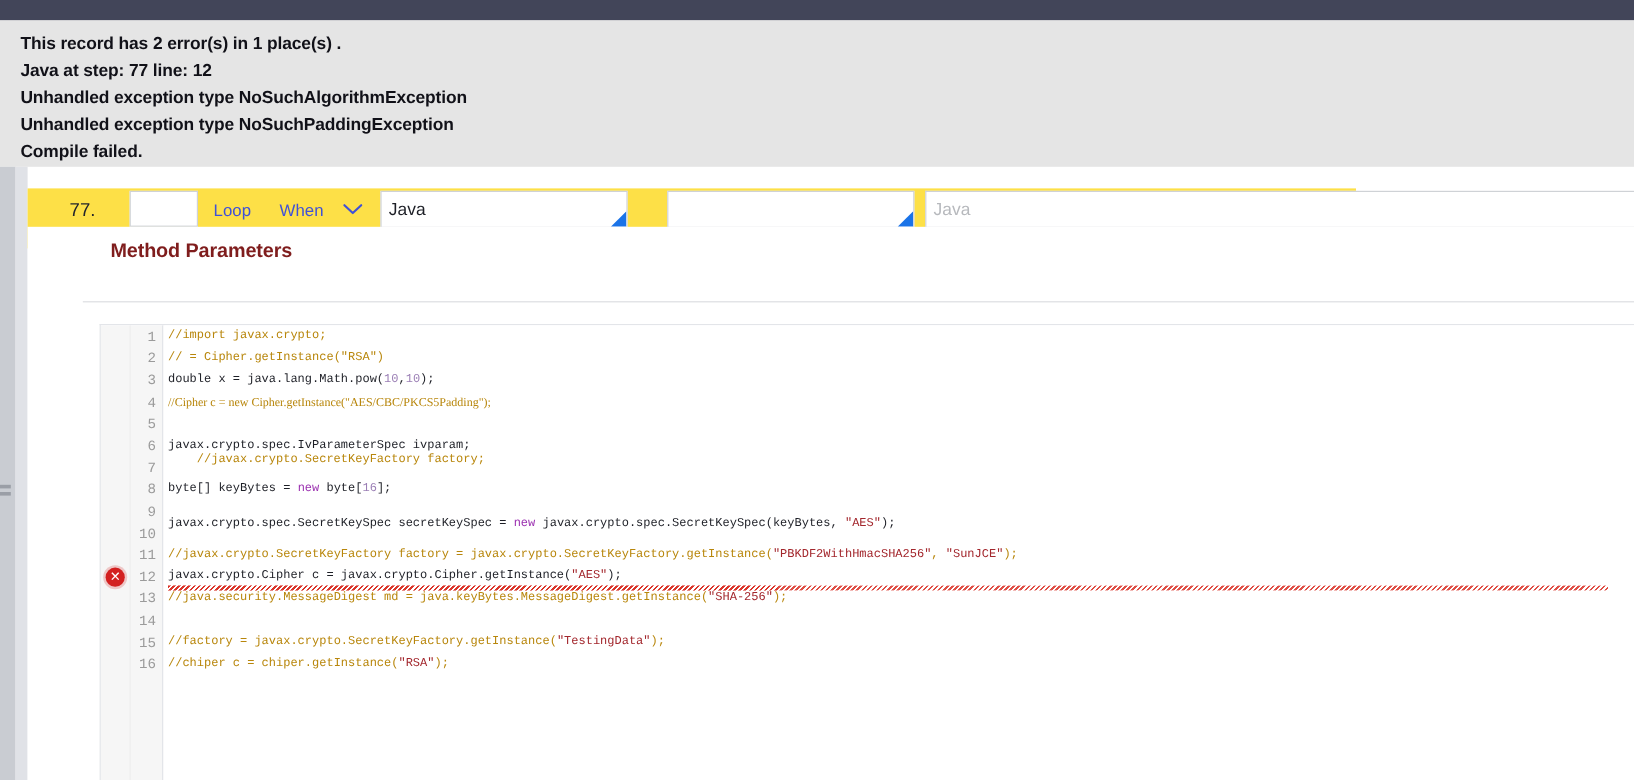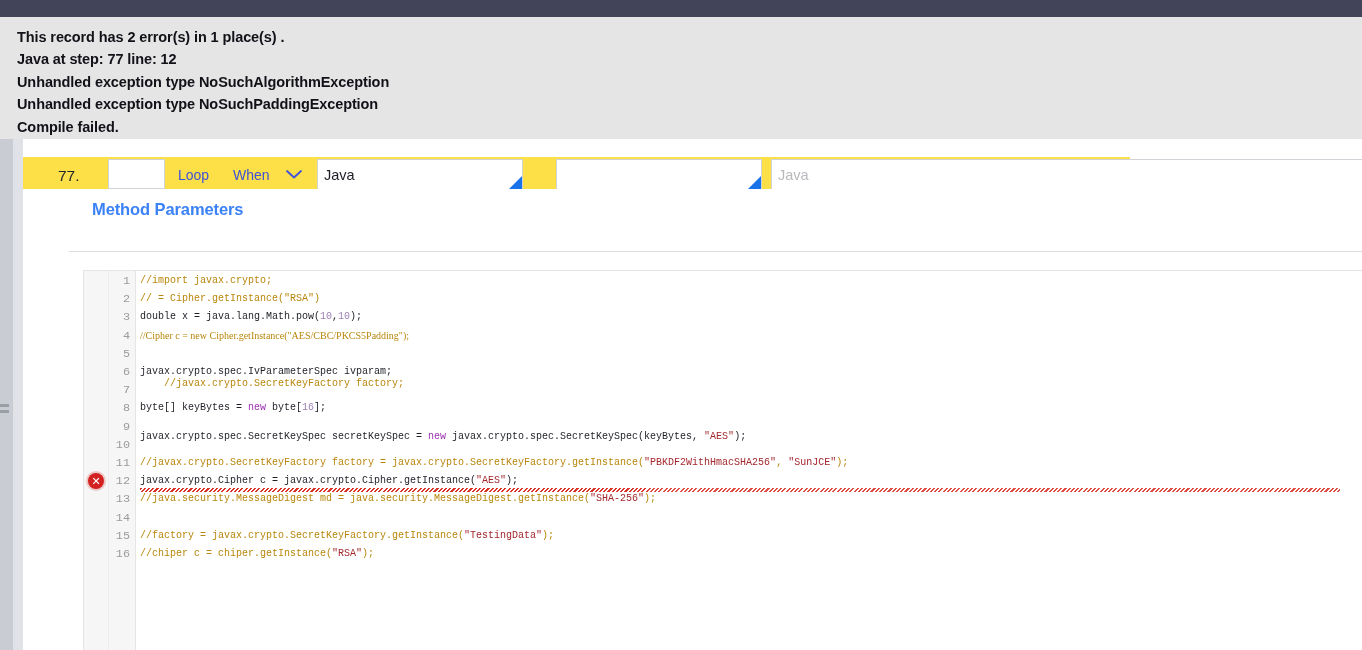--- a/index.html
+++ b/index.html
@@ -101,21 +101,21 @@
   .combo-2 { left:533px; width:206px; }
   .combo-3 { left:748px; width:614px; border-right:none; }
 
   
   .panel {
     position:absolute; left:23px; top:189px; width:1339px; height:461px;
     background:#fff;
   }
   .panel-title {
     position:absolute; left:69px; top:11px;
-    font-size:16.5px; font-weight:bold; color:#3b82f6;
+    font-size:16.5px; font-weight:bold; color:#7f1d1d;
     letter-spacing:-0.1px;
   }
   .divider {
     position:absolute; left:46px; top:62px; width:1316px; height:1px;
     background:#dcdee2;
   }
 
   
   .editor {
     position:absolute; left:60px; top:81px; width:1302px; height:380px;
@@ -233,21 +233,21 @@
           <div class="code-line" style="top: 37.4px;"><span>double x = java.lang.Math.pow(</span><span class="num">10</span><span>,</span><span class="num">10</span><span>);</span></div>
           <div class="code-line" style="top: 55.6px; font-family: Liberation Serif, serif;"><span class="cmt">//Cipher c = new Cipher.getInstance("AES/CBC/PKCS5Padding");</span></div>
           <div class="code-line" style="top: 92px;"><span>javax.crypto.spec.IvParameterSpec ivparam;</span></div>
           <div class="code-line" style="top: 104px; margin-left: 24px;"><span class="cmt">//javax.crypto.SecretKeyFactory factory;</span></div>
           <div class="code-line" style="top: 128.4px;"><span>byte[] keyBytes = </span><span class="kw">new</span><span> byte[</span><span class="num">16</span><span>];</span></div>
           <div class="code-line" style="top: 146.6px;"><span></span></div>
           <div class="code-line" style="top: 157px;"><span>javax.crypto.spec.SecretKeySpec secretKeySpec = </span><span class="kw">new</span><span> javax.crypto.spec.SecretKeySpec(keyBytes, </span><span class="str">"AES"</span><span>);</span></div>
           <div class="code-line" style="top: 183px;"><span class="cmt">//javax.crypto.SecretKeyFactory factory = javax.crypto.SecretKeyFactory.getInstance(</span><span class="str">"PBKDF2WithHmacSHA256"</span><span class="cmt">, </span><span class="str">"SunJCE"</span><span class="cmt">);</span></div>
           <div class="code-line" style="top: 201.2px;"><span>javax.crypto.Cipher c = javax.crypto.Cipher.getInstance(</span><span class="str">"AES"</span><span>);</span></div>
           <div class="err-squiggle" style="position: absolute; left: 3px; top: 216.9px; width: 508px;"></div>
-          <div class="code-line" style="top: 219.4px;"><span class="cmt">//java.security.MessageDigest md = java.security.MessageDigest.getInstance(</span><span class="str">"SHA-256"</span><span class="cmt">);</span></div>
+          <div class="code-line" style="top: 219.4px;"><span class="cmt">//java.security.MessageDigest md = java.keyBytes.MessageDigest.getInstance(</span><span class="str">"SHA-256"</span><span class="cmt">);</span></div>
           <div class="code-line" style="top: 237.6px;"><span></span></div>
           <div class="code-line" style="top: 255.8px;"><span class="cmt">//factory = javax.crypto.SecretKeyFactory.getInstance(</span><span class="str">"TestingData"</span><span class="cmt">);</span></div>
           <div class="code-line" style="top: 274px;"><span class="cmt">//chiper c = chiper.getInstance(</span><span class="str">"RSA"</span><span class="cmt">);</span></div>
           <div class="err-squiggle" style="position: absolute; left: 3px; top: 216.9px; width: 1200px;"></div>
         </div>
       <div id="num-holder" style="position: absolute; left: 0px; top: 0px; width: 52px;">
           <div class="ln" style="top: 1px; width: 46px; left: 0px; position: absolute; text-align: right;">1</div>
           <div class="ln" style="top: 19.2px; width: 46px; left: 0px; position: absolute; text-align: right;">2</div>
           <div class="ln" style="top: 37.4px; width: 46px; left: 0px; position: absolute; text-align: right;">3</div>
           <div class="ln" style="top: 55.6px; width: 46px; left: 0px; position: absolute; text-align: right;">4</div>

